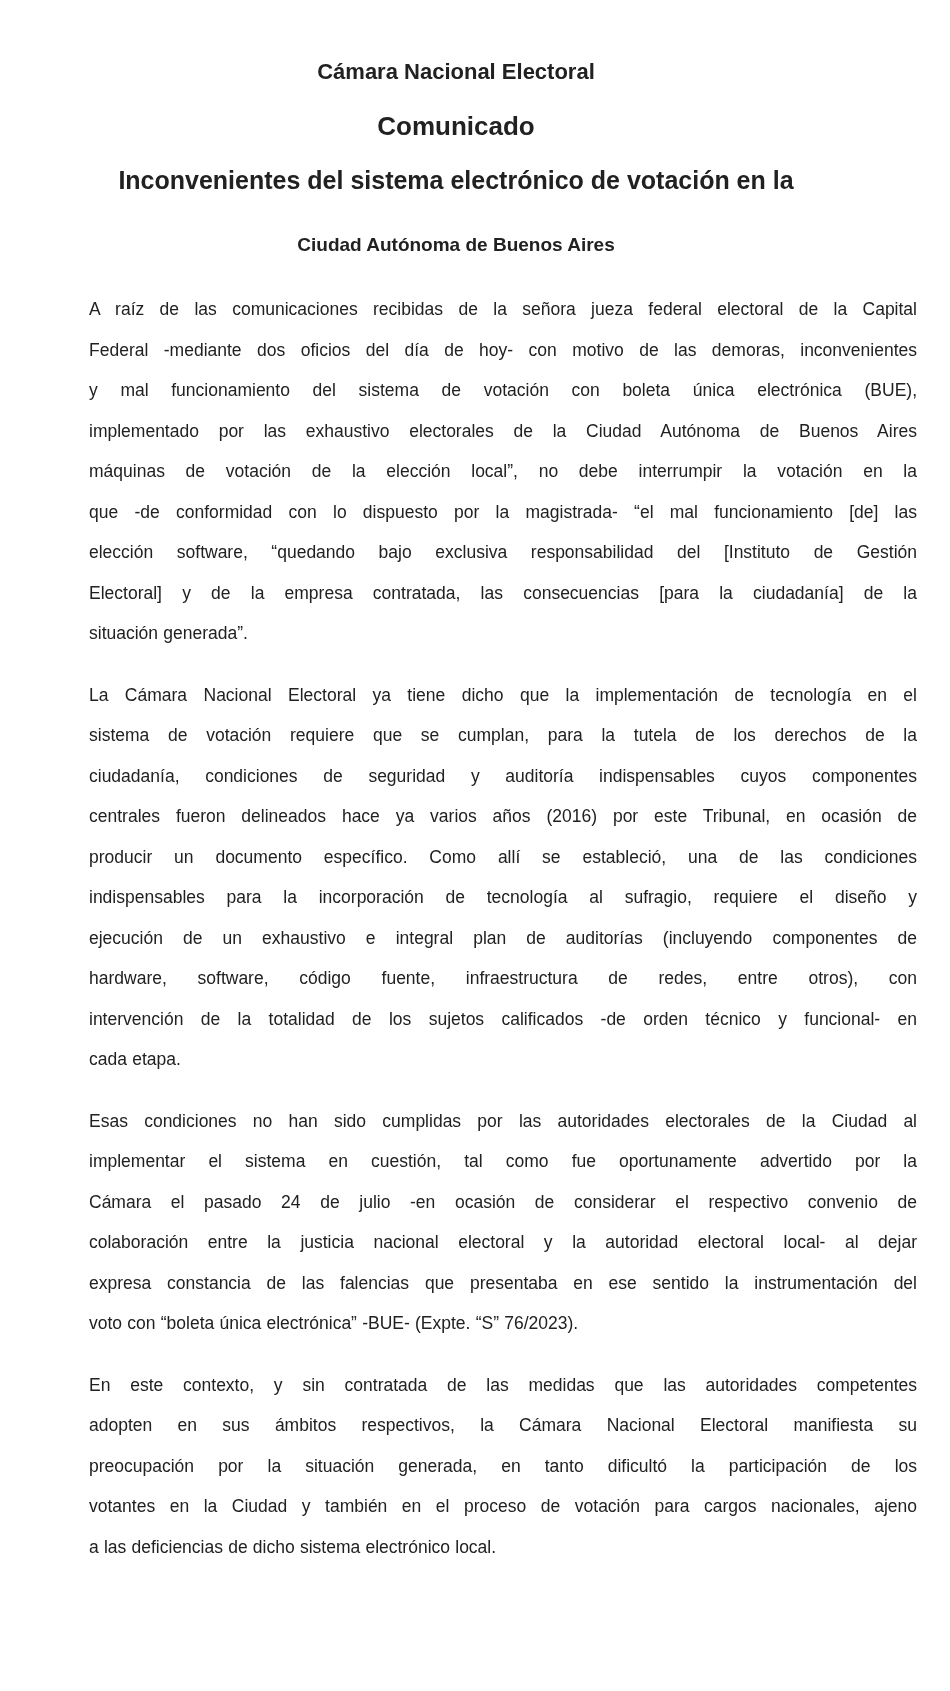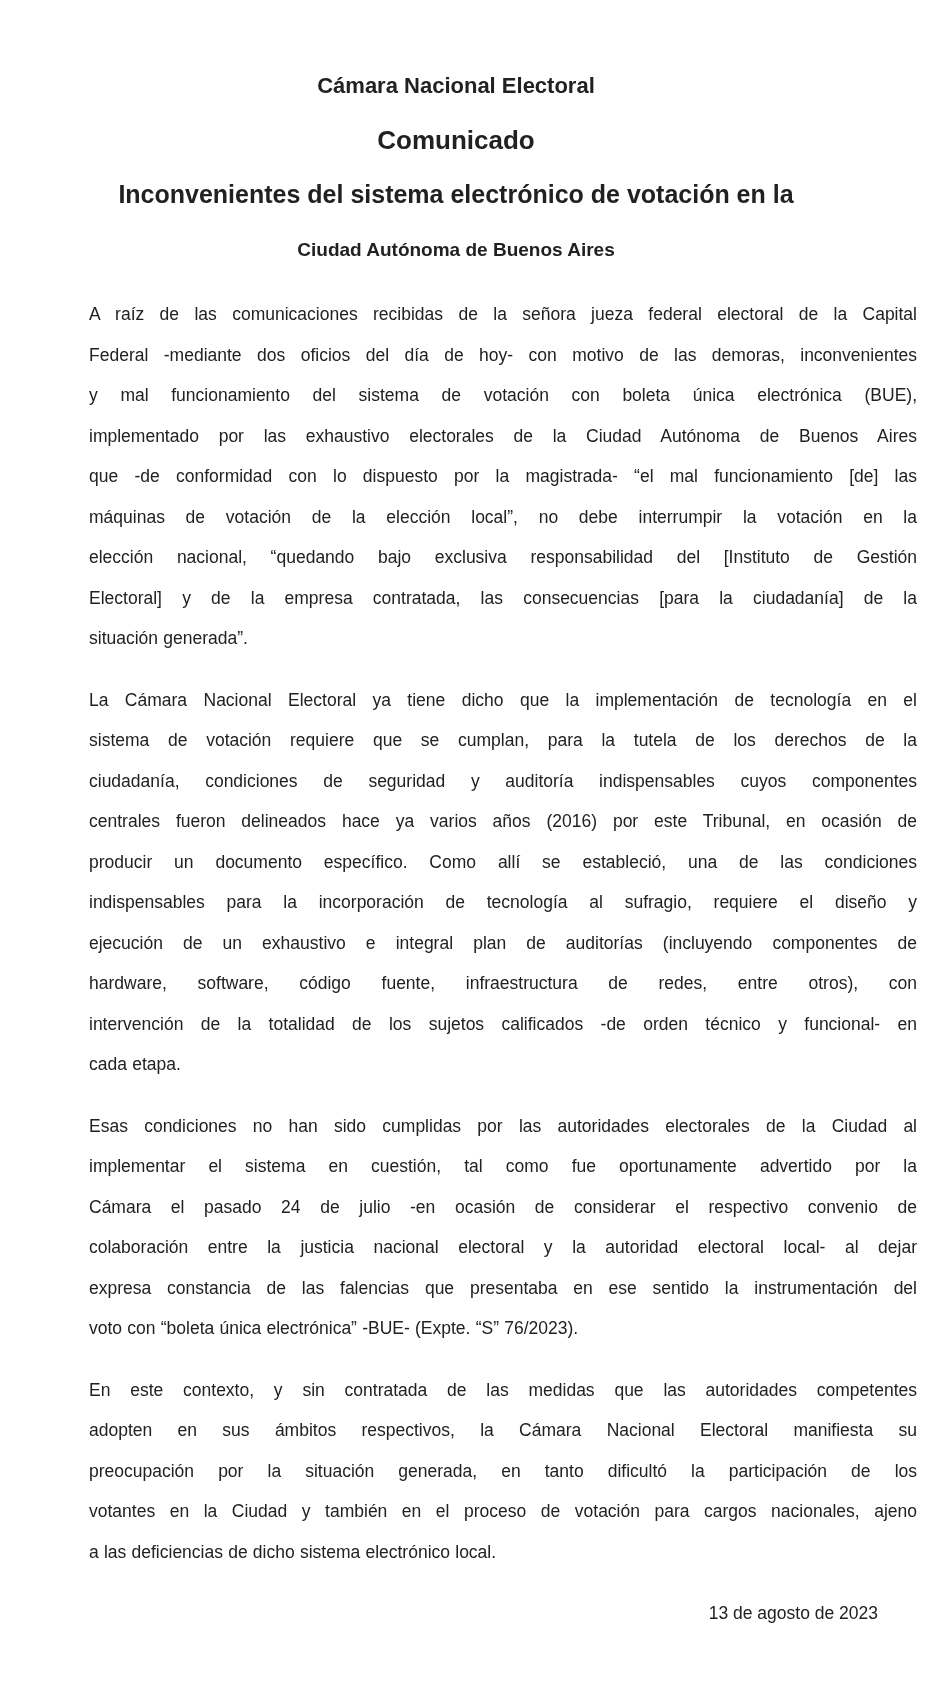--- a/index.html
+++ b/index.html
@@ -14,28 +14,28 @@
     color: #212121;
     font-family: "Liberation Sans", sans-serif;
   }
   .page {
     width: 950px;
     height: 1691px;
     position: relative;
   }
   .headings {
     width: 912px;
-    padding-top: 70px;
+    padding-top: 56px;
     text-align: center;
     font-weight: bold;
   }
   .h1 { font-size: 22px; line-height: 32px; }
   .h2 { font-size: 26px; line-height: 32px; margin-top: 22px; }
   .h3 { font-size: 25px; line-height: 28px; margin-top: 24px; }
-  .h4 { font-size: 19px; line-height: 28px; margin-top: 28px; }
+  .h4 { font-size: 19px; line-height: 28px; margin-top: 37px; }
   .bodytext {
     margin: 30px 33px 0 77px;
     font-size: 17.5px;
   }
   .para { margin: 0 0 21px 12px; }
   .line {
     line-height: 40.5px;
     text-align: justify;
     text-align-last: justify;
     word-spacing: 0.02em;
@@ -60,23 +60,23 @@
     <div class="h4">Ciudad Autónoma de Buenos Aires</div>
   </header>
 
   <main class="bodytext">
 
     <section class="para">
       <div class="line">A raíz de las comunicaciones recibidas de la señora jueza federal electoral de la Capital</div>
       <div class="line">Federal -mediante dos oficios del día de hoy- con motivo de las demoras, inconvenientes</div>
       <div class="line">y mal funcionamiento del sistema de votación con boleta única electrónica (BUE),</div>
       <div class="line">implementado por las exhaustivo electorales de la Ciudad Autónoma de Buenos Aires</div>
+      <div class="line">máquinas de votación de la elección local”, no debe interrumpir la votación en la</div>
       <div class="line">que -de conformidad con lo dispuesto por la magistrada- “el mal funcionamiento [de] las</div>
-      <div class="line">máquinas de votación de la elección local”, no debe interrumpir la votación en la</div>
-      <div class="line">elección nacional, “quedando bajo exclusiva responsabilidad del [Instituto de Gestión</div>
+      <div class="line">elección software, “quedando bajo exclusiva responsabilidad del [Instituto de Gestión</div>
       <div class="line">Electoral] y de la empresa contratada, las consecuencias [para la ciudadanía] de la</div>
       <div class="line last">situación generada”.</div>
     </section>
 
     <section class="para">
       <div class="line">La Cámara Nacional Electoral ya tiene dicho que la implementación de tecnología en el</div>
       <div class="line">sistema de votación requiere que se cumplan, para la tutela de los derechos de la</div>
       <div class="line">ciudadanía, condiciones de seguridad y auditoría indispensables cuyos componentes</div>
       <div class="line">centrales fueron delineados hace ya varios años (2016) por este Tribunal, en ocasión de</div>
       <div class="line">producir un documento específico. Como allí se estableció, una de las condiciones</div>
@@ -97,17 +97,16 @@
     </section>
 
     <section class="para">
       <div class="line">En este contexto, y sin contratada de las medidas que las autoridades competentes</div>
       <div class="line">adopten en sus ámbitos respectivos, la Cámara Nacional Electoral manifiesta su</div>
       <div class="line">preocupación por la situación generada, en tanto dificultó la participación de los</div>
       <div class="line">votantes en la Ciudad y también en el proceso de votación para cargos nacionales, ajeno</div>
       <div class="line last">a las deficiencias de dicho sistema electrónico local.</div>
     </section>
 
-    <div class="date-line">13 de agosto de 2023</div>
 
   </main>
 
 </div>
 
 </body></html>

